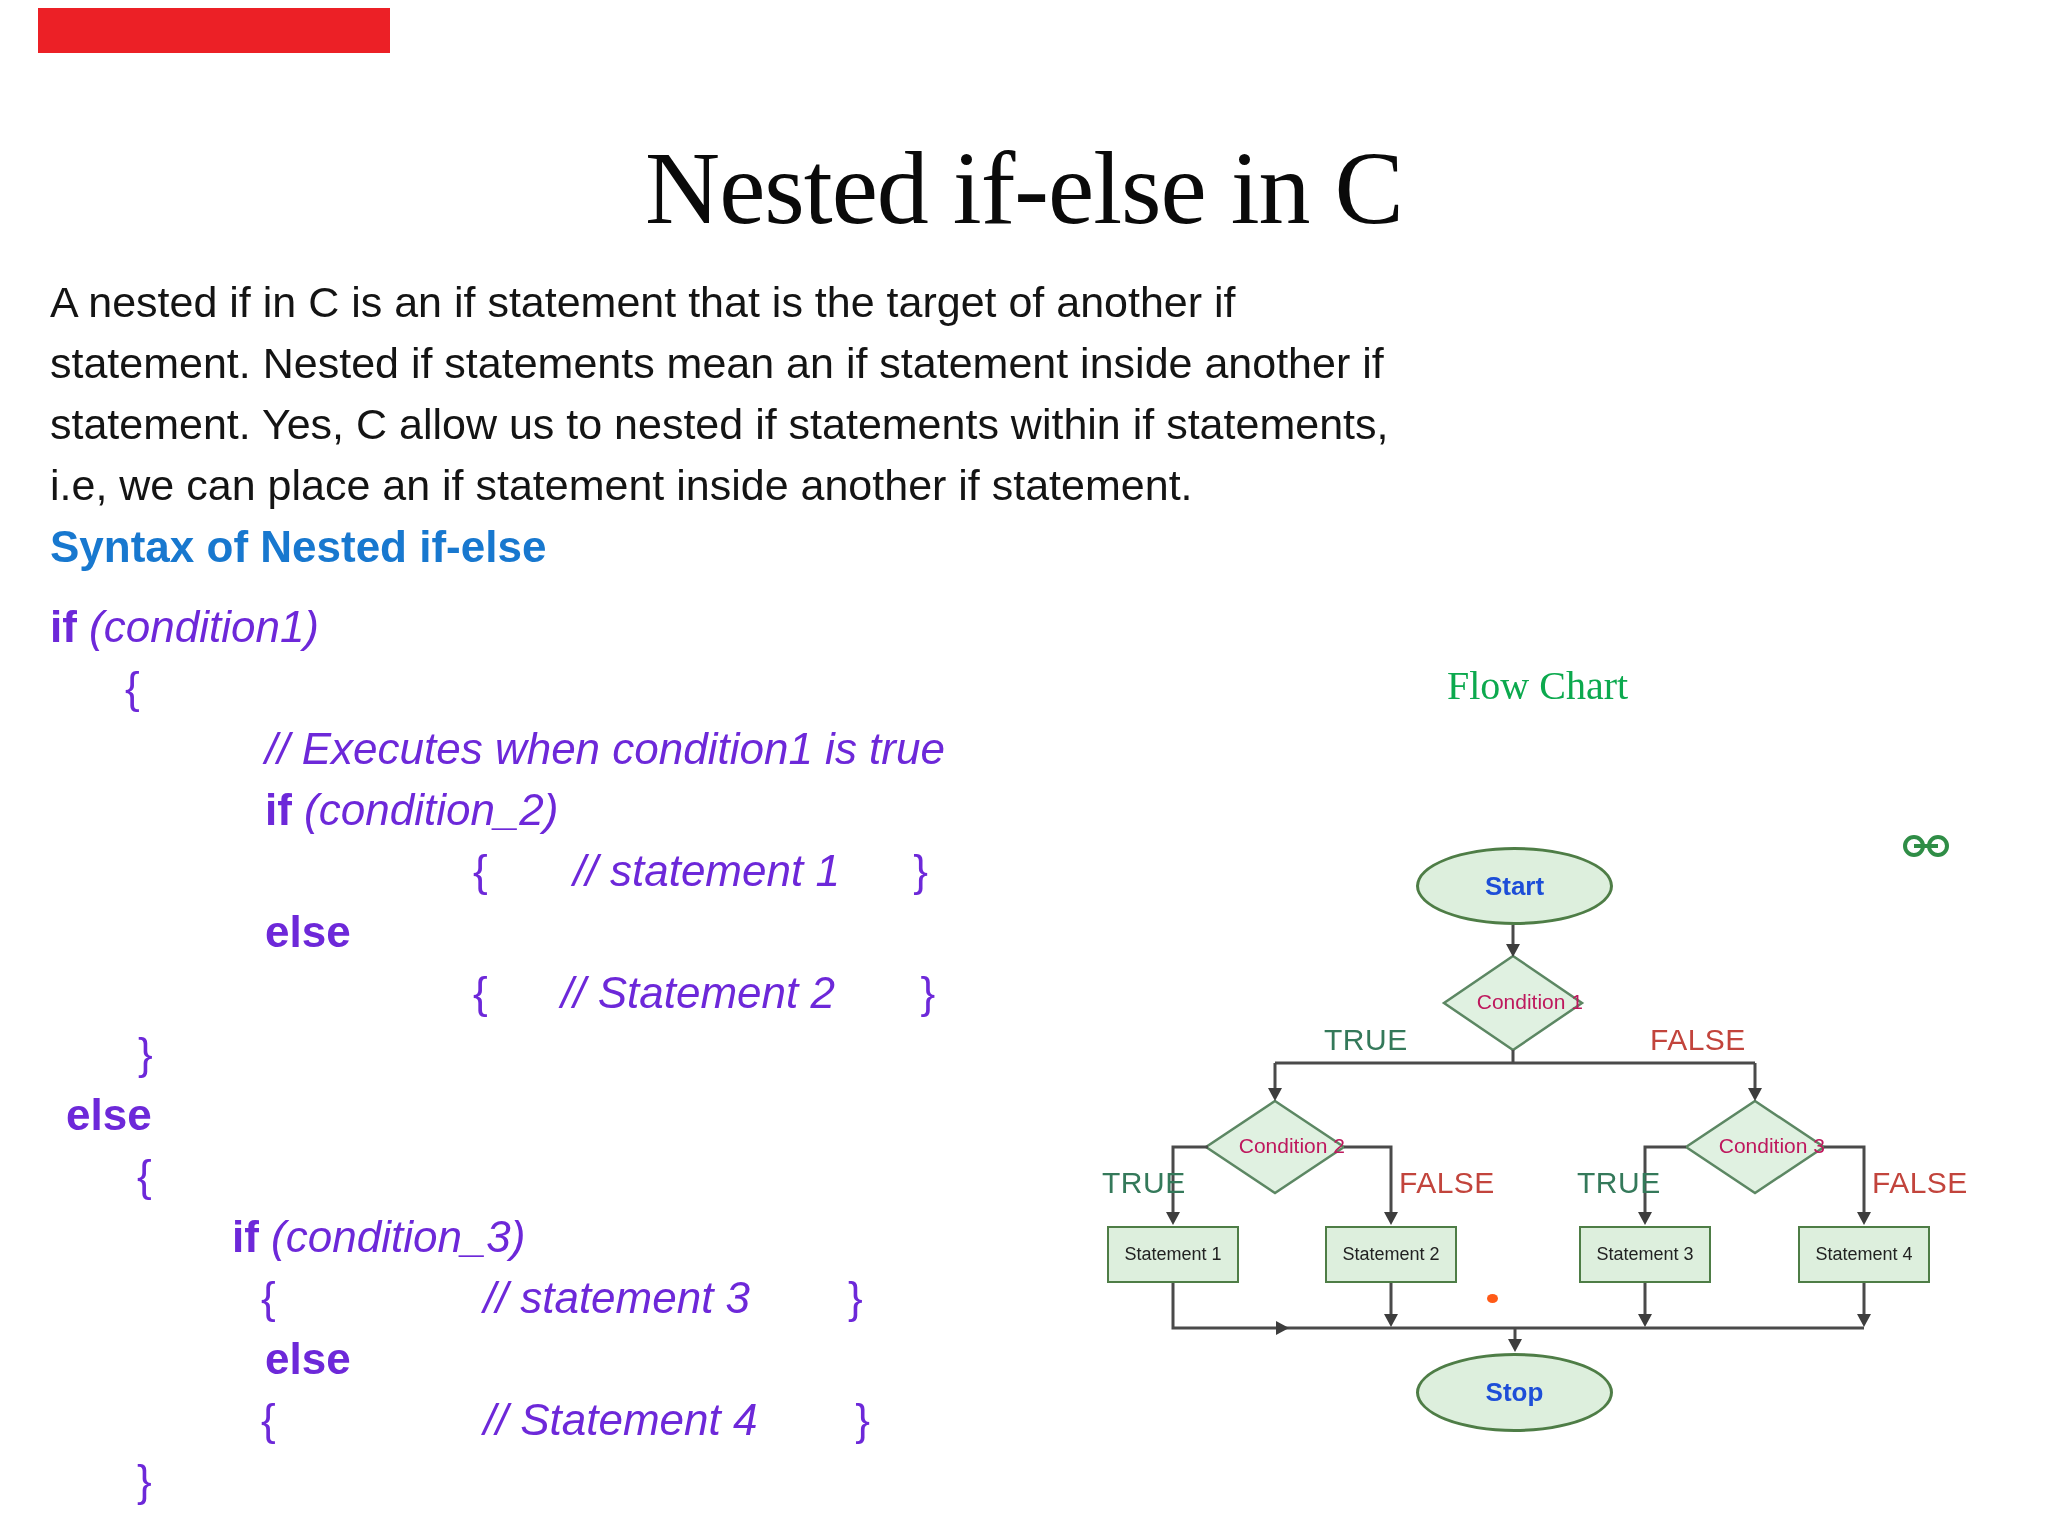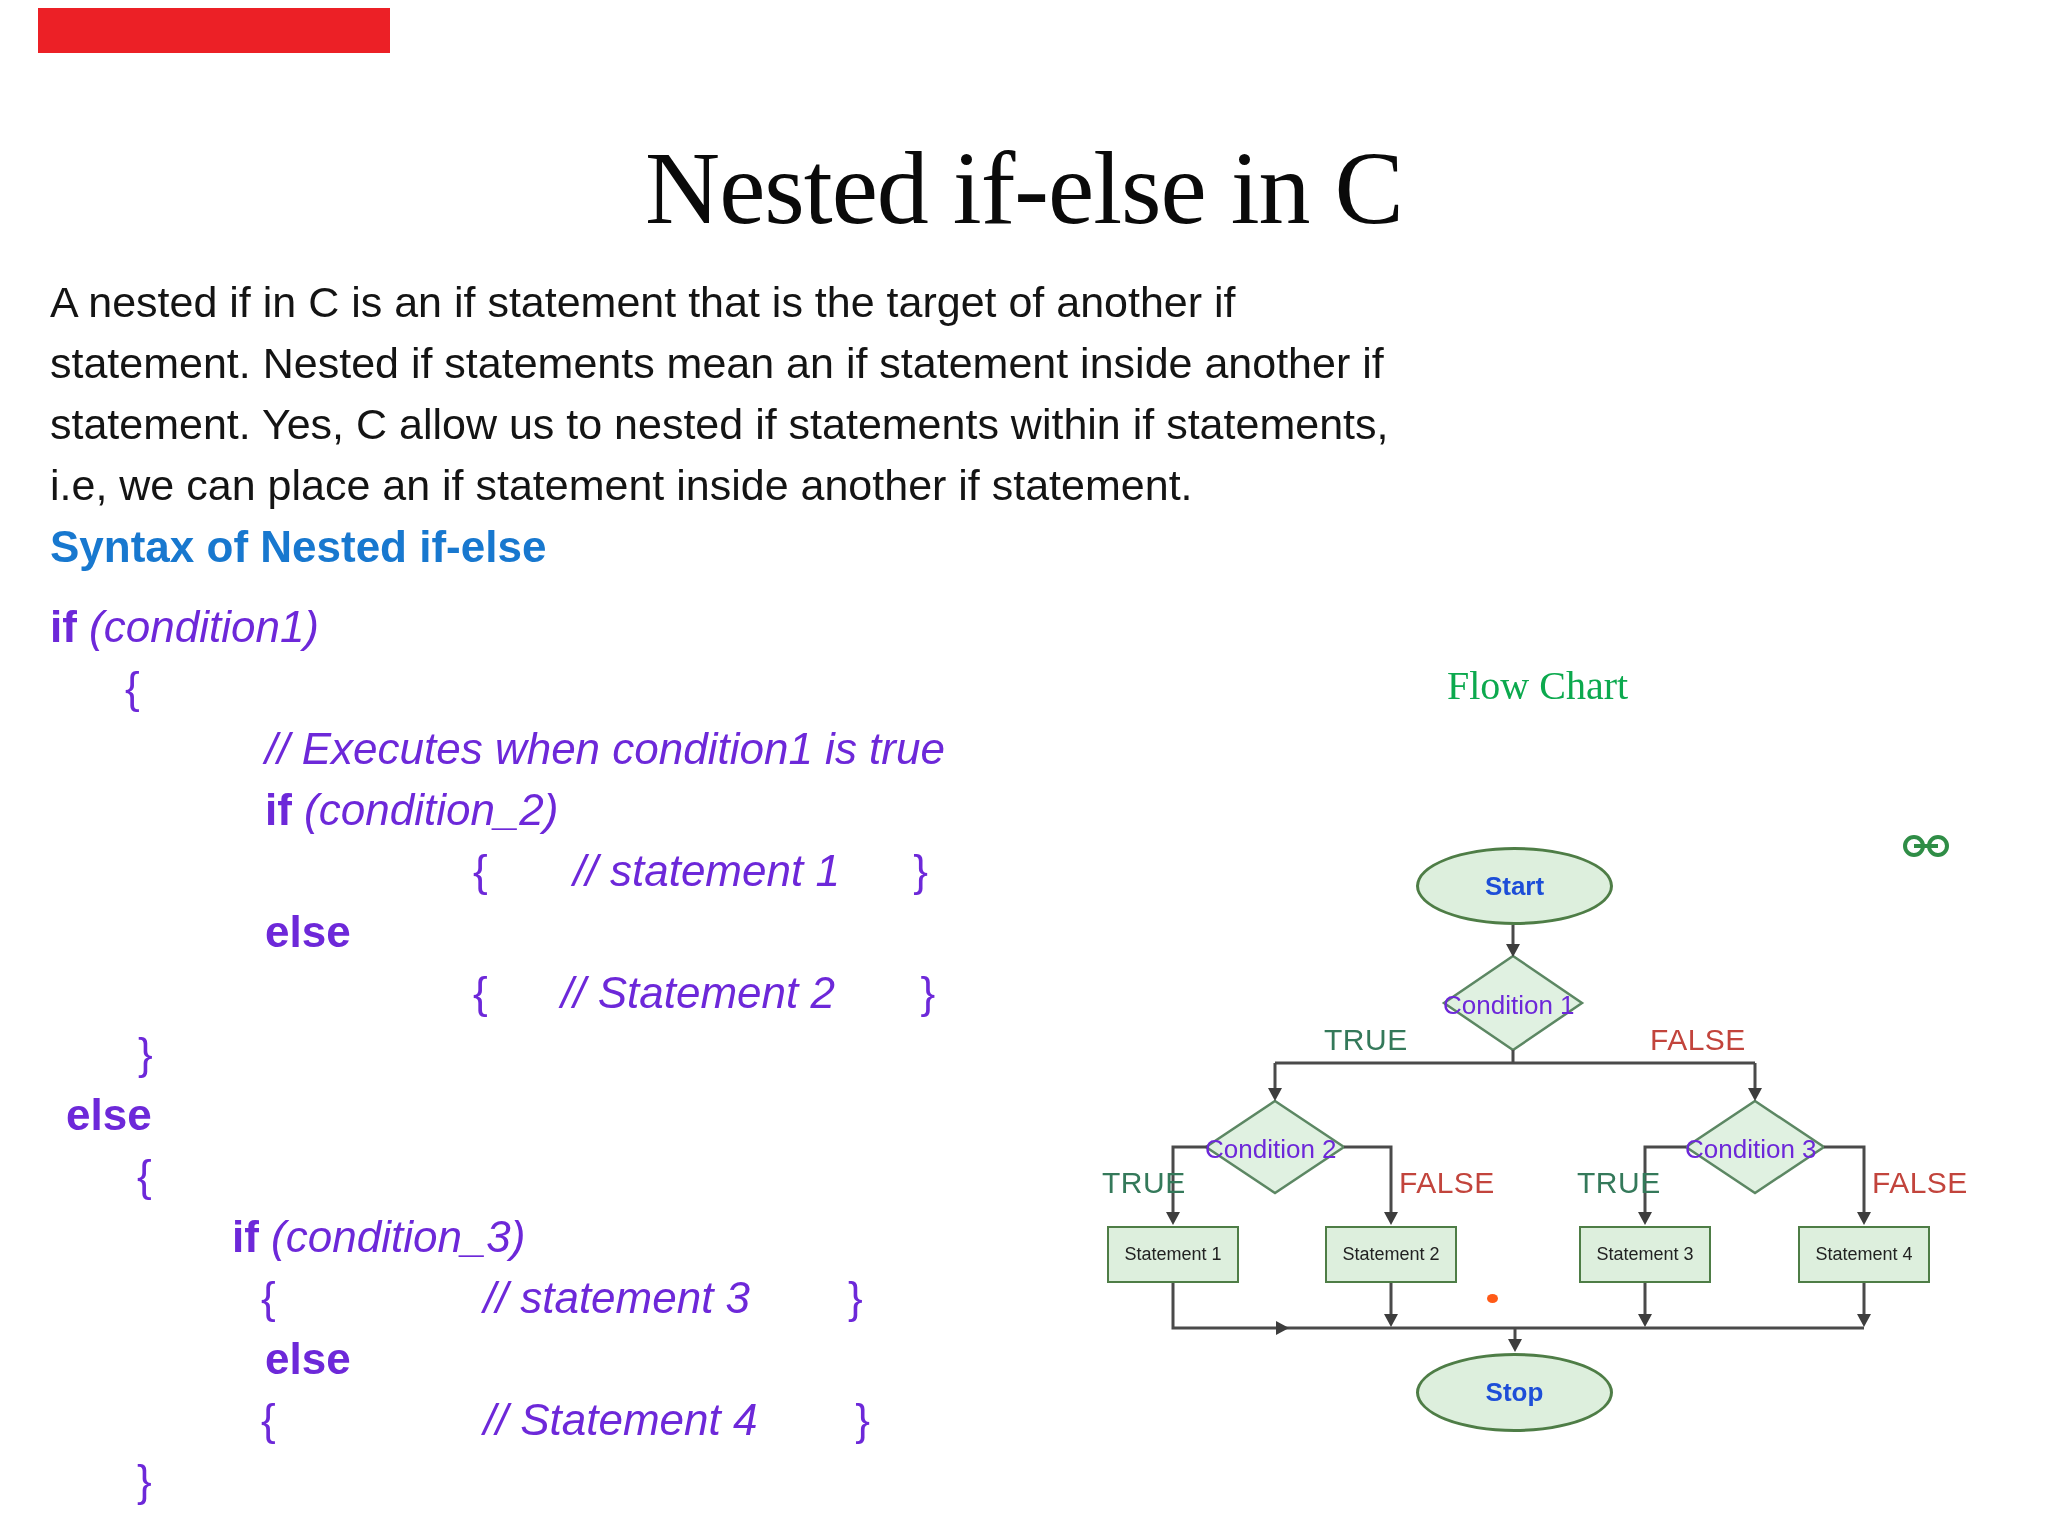--- a/index.html
+++ b/index.html
@@ -42,21 +42,21 @@
     font-family:"Liberation Serif",serif;font-size:40px;color:var(--green-head);white-space:pre;
   }
   #gfg-logo{position:absolute;left:1900px;top:832px;width:52px;height:28px;}
   
   #flowchart{position:absolute;left:1060px;top:820px;width:988px;height:680px;}
   #flow-svg{position:absolute;left:0;top:0;}
   .fc-node{position:absolute;background:var(--node-fill);border:3px solid var(--node-border);box-sizing:border-box;
     display:flex;align-items:center;justify-content:center;color:#222;}
   .fc-ellipse{border-radius:50%;font-weight:bold;font-size:26px;color:#1d4ed8;}
   .fc-box{font-size:18px;border-width:2px;}
-  .fc-diamond-label{position:absolute;width:140px;text-align:left;font-size:26px;color:#6d28d9;}
+  .fc-diamond-label{position:absolute;width:140px;text-align:right;font-size:21px;color:#be185d;}
   .fc-branch{position:absolute;font-size:30px;letter-spacing:0.5px;white-space:pre;}
   .fc-true{color:var(--true-green);}
   .fc-false{color:var(--false-red);}
   #orange-dot{position:absolute;left:427px;top:474px;width:11px;height:9px;border-radius:50%;background:var(--dot-orange);}
 </style>
 </head>
 <body>
 
 <div id="slide">
 

